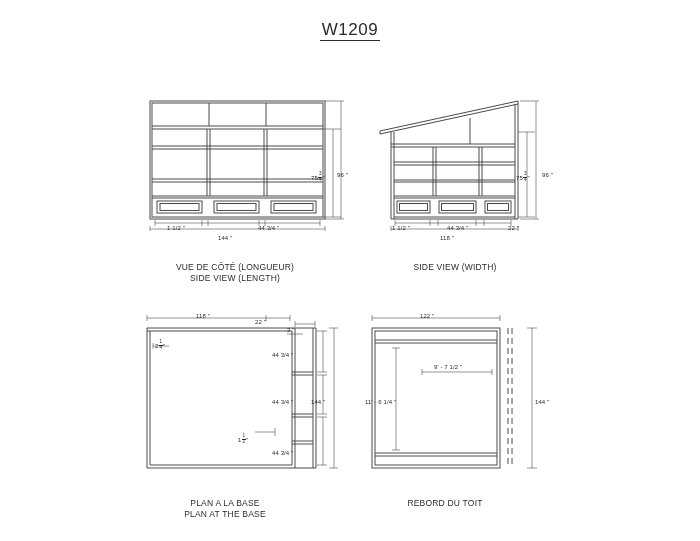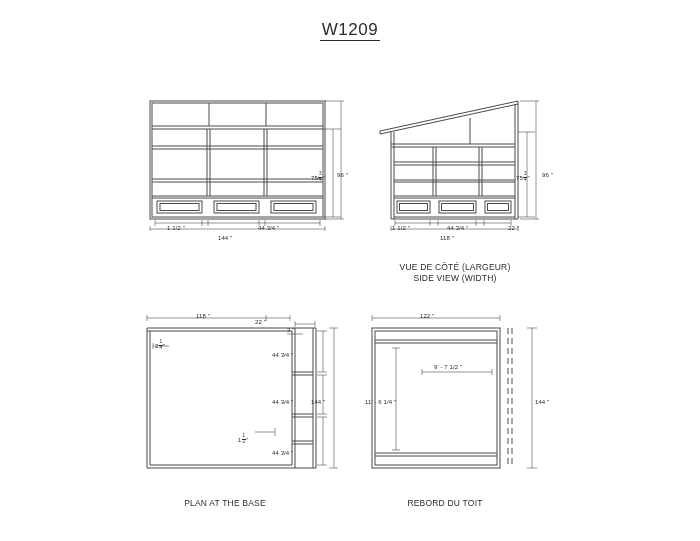--- a/index.html
+++ b/index.html
@@ -151,20 +151,22 @@
   <div class="dim" style="left:167px; top:225px;">
     <span>1 1/2</span> <span>"</span>
   </div>
   <div class="dim" style="left:258px; top:225px;">
     <span>44 3/4</span> <span>"</span>
   </div>
   <div class="dim" style="left:218px; top:235px;">
     <span>144</span> <span>"</span>
   </div>
   <div class="caption" style="left:105px; top:262px;">
+    <div>VUE DE CÔTÉ (LONGUEUR)</div>
+    <div>SIDE VIEW (LENGTH)</div>
   </div>
 
   <div class="drawing" style="left:375px; top:96px;">
     <svg width="185" height="135" viewBox="0 0 185 135">
       <g stroke="#4a4a4a" fill="none" stroke-width="1">
 
         <line x1="5" y1="35" x2="143" y2="5"></line>
         <line x1="5" y1="38" x2="143" y2="8"></line>
         <line x1="5" y1="35" x2="5" y2="38"></line>
 
@@ -234,21 +236,20 @@
   <div class="dim" style="left:447px; top:225px;">
     <span>44 3/4</span> <span>"</span>
   </div>
   <div class="dim" style="left:508px; top:225px;">
     <span>22</span> <span>"</span>
   </div>
   <div class="dim" style="left:440px; top:235px;">
     <span>118</span> <span>"</span>
   </div>
   <div class="caption" style="left:325px; top:262px;">
-    <div>VUE DE CÔTÉ (LARGEUR)</div>
     <div>SIDE VIEW (WIDTH)</div>
   </div>
 
   <div class="drawing" style="left:135px; top:310px;">
     <svg width="205" height="175" viewBox="0 0 205 175">
       <g stroke="#2b2b2b" fill="none" stroke-width="0.5">
 
         <line x1="12" y1="8" x2="155" y2="8"></line>
         <line x1="12" y1="5" x2="12" y2="11"></line>
         <line x1="131" y1="5" x2="131" y2="11"></line>
@@ -325,20 +326,21 @@
   <div class="dim" style="left:272px; top:450px;">
     <span>44 3/4</span> <span>"</span>
   </div>
   <div class="dim" style="left:238px; top:434px;">
     <span>1</span><span class="frac"><i>1</i><b>2</b></span><span>"</span>
   </div>
   <div class="dim" style="left:311px; top:399px;">
     <span>144</span> <span>"</span>
   </div>
   <div class="caption" style="left:95px; top:498px;">
+    <div>PLAN A LA BASE</div>
     <div>PLAN AT THE BASE</div>
   </div>
 
   <div class="drawing" style="left:360px; top:310px;">
     <svg width="200" height="175" viewBox="0 0 200 175">
       <g stroke="#2b2b2b" fill="none" stroke-width="0.5">
 
         <line x1="12" y1="8" x2="140" y2="8"></line>
         <line x1="12" y1="5" x2="12" y2="11"></line>
         <line x1="140" y1="5" x2="140" y2="11"></line>

